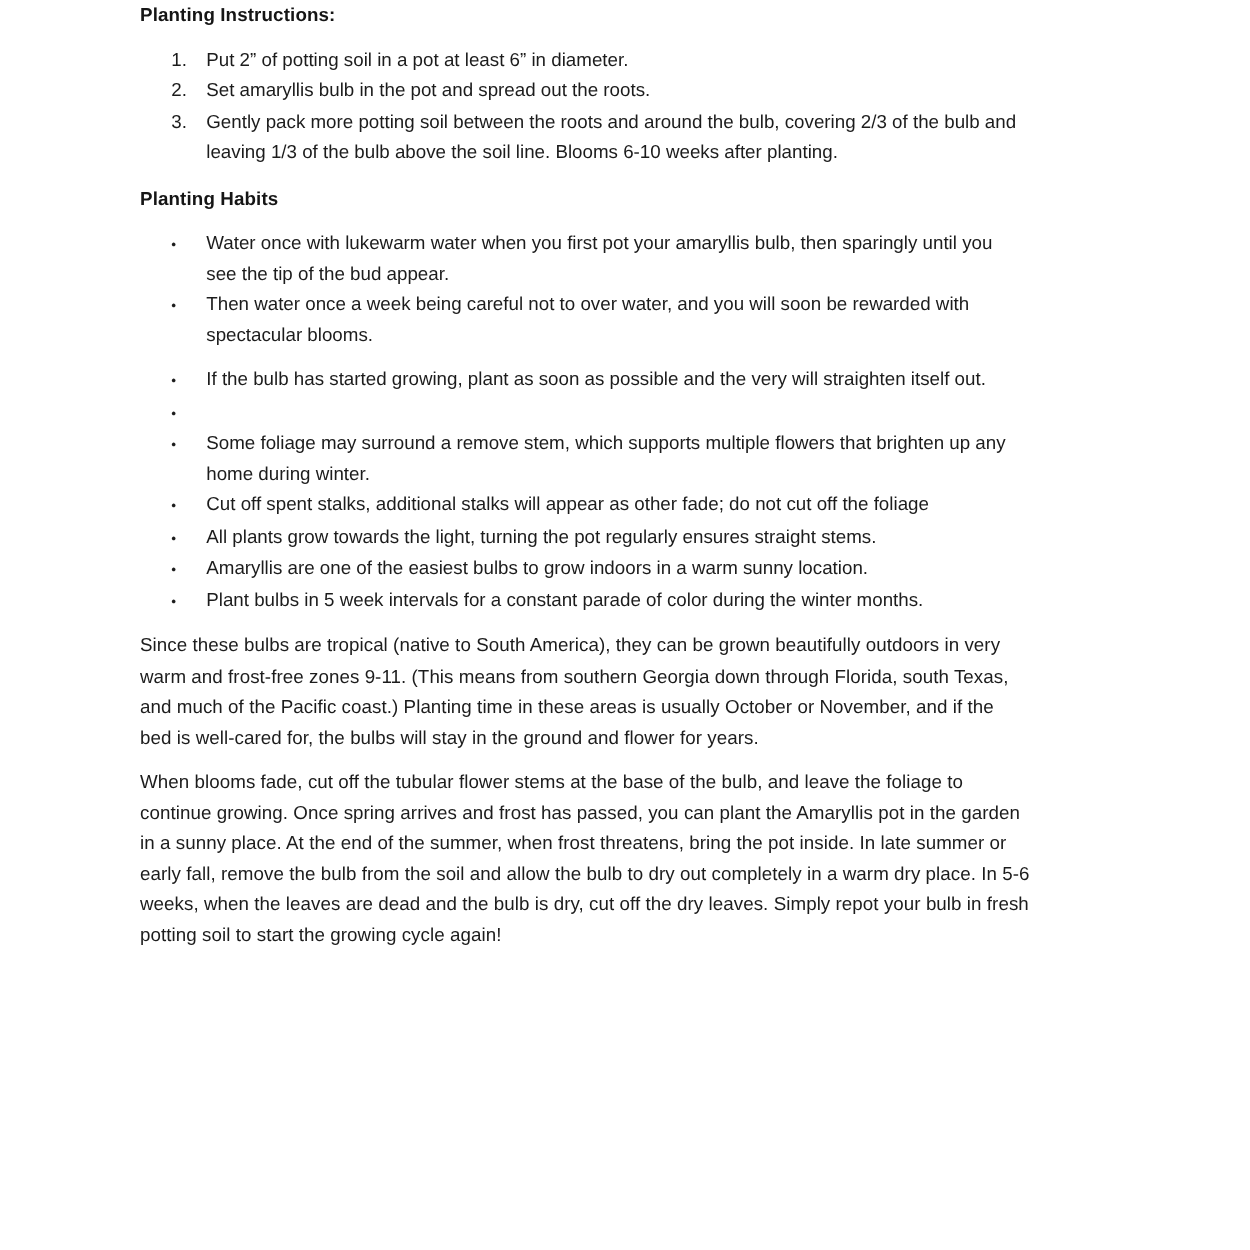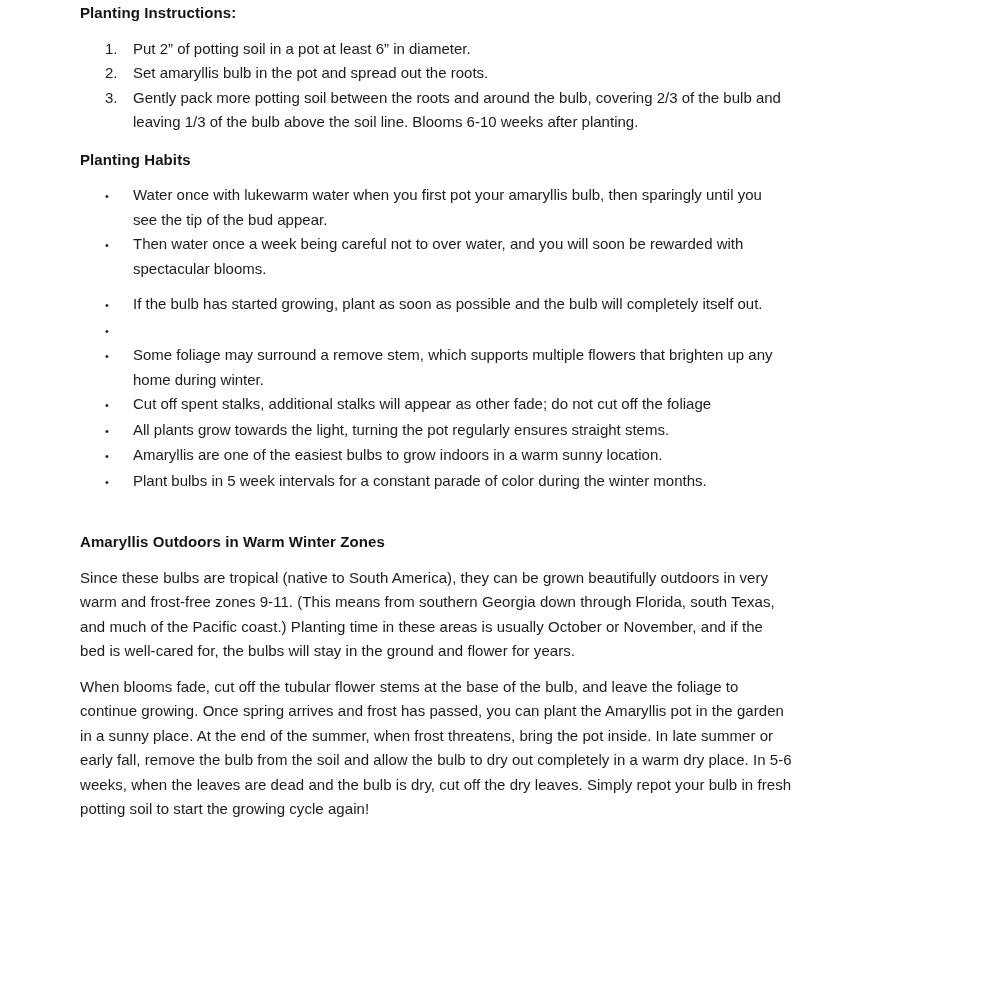--- a/index.html
+++ b/index.html
@@ -6,21 +6,21 @@
     margin: 0;
     padding: 0;
     background: #ffffff;
   }
   .page {
     position: relative;
     width: 1000px;
     height: 1000px;
     background: #ffffff;
     box-sizing: border-box;
-    padding: 1px 140px 0 80px;
+    padding: 1px 140px 0 112px;
     overflow: hidden;
     font-family: "Liberation Sans", "DejaVu Sans", sans-serif;
     color: #1c1c1c;
   }
   .doc-section { margin: 0; }
   .section-heading {
     font-size: 15px;
     font-weight: 700;
     color: #151515;
     line-height: 24.5px;
@@ -97,21 +97,21 @@
           <div class="doc-list-item">
             <span class="item-marker">•</span>
             <span class="item-text">Then water once a week being careful not to over water, and you will soon be rewarded with spectacular blooms.</span>
           </div>
         </div>
       </section>
       <section class="doc-section">
         <div class="doc-list bullet-list">
           <div class="doc-list-item">
             <span class="item-marker">•</span>
-            <span class="item-text">If the bulb has started growing, plant as soon as possible and the bulb will completely itself out.</span>
+            <span class="item-text">If the bulb has started growing, plant as soon as possible and the very will straighten itself out.</span>
           </div>
           <div class="doc-list-item">
             <span class="item-marker">•</span>
           </div>
           <div class="doc-list-item">
             <span class="item-marker">•</span>
             <span class="item-text">Some foliage may surround a remove stem, which supports multiple flowers that brighten up any home during winter.</span>
           </div>
           <div class="doc-list-item">
             <span class="item-marker">•</span>
@@ -125,20 +125,19 @@
             <span class="item-marker">•</span>
             <span class="item-text">Amaryllis are one of the easiest bulbs to grow indoors in a warm sunny location.</span>
           </div>
           <div class="doc-list-item">
             <span class="item-marker">•</span>
             <span class="item-text">Plant bulbs in 5 week intervals for a constant parade of color during the winter months.</span>
           </div>
         </div>
       </section>
       <section class="doc-section extra-gap">
-        <h2 class="section-heading">Amaryllis Outdoors in Warm Winter Zones</h2>
         <p class="doc-paragraph">Since these bulbs are tropical (native to South America), they can be grown beautifully outdoors in very warm and frost-free zones 9-11. (This means from southern Georgia down through Florida, south Texas, and much of the Pacific coast.) Planting time in these areas is usually October or November, and if the bed is well-cared for, the bulbs will stay in the ground and flower for years.</p>
       </section>
       <section class="doc-section">
         <p class="doc-paragraph">When blooms fade, cut off the tubular flower stems at the base of the bulb, and leave the foliage to continue growing. Once spring arrives and frost has passed, you can plant the Amaryllis pot in the garden in a sunny place. At the end of the summer, when frost threatens, bring the pot inside. In late summer or early fall, remove the bulb from the soil and allow the bulb to dry out completely in a warm dry place. In 5-6 weeks, when the leaves are dead and the bulb is dry, cut off the dry leaves. Simply repot your bulb in fresh potting soil to start the growing cycle again!</p>
       </section>
     </div>
 </div>
 
 </body></html>

